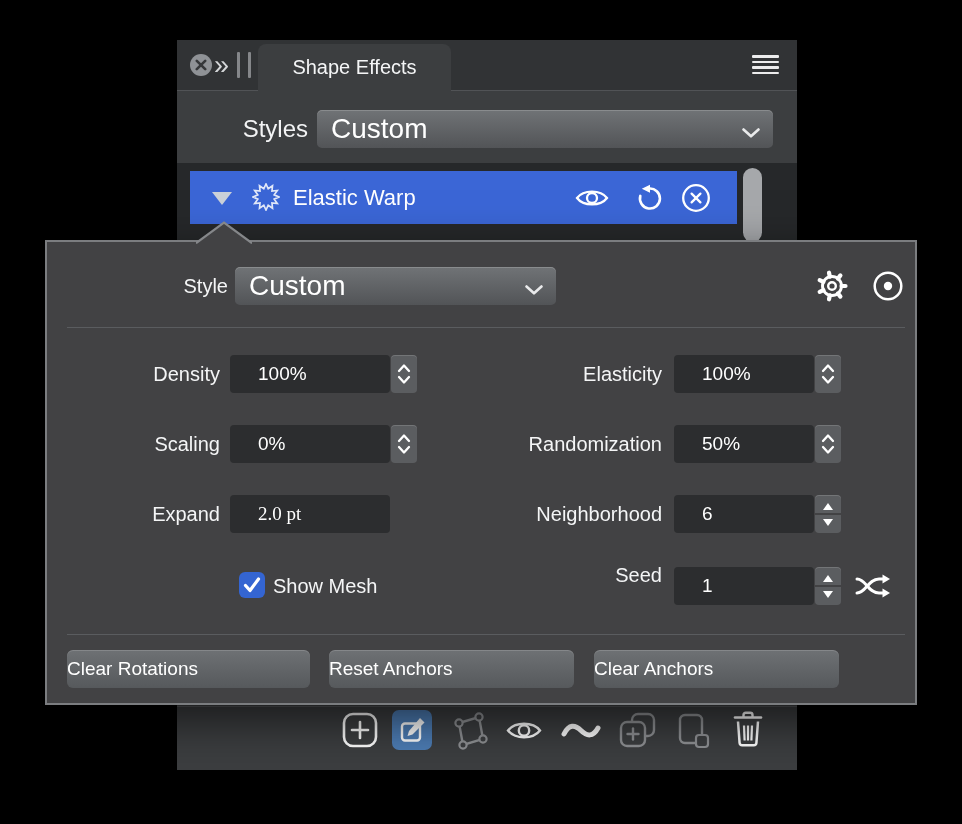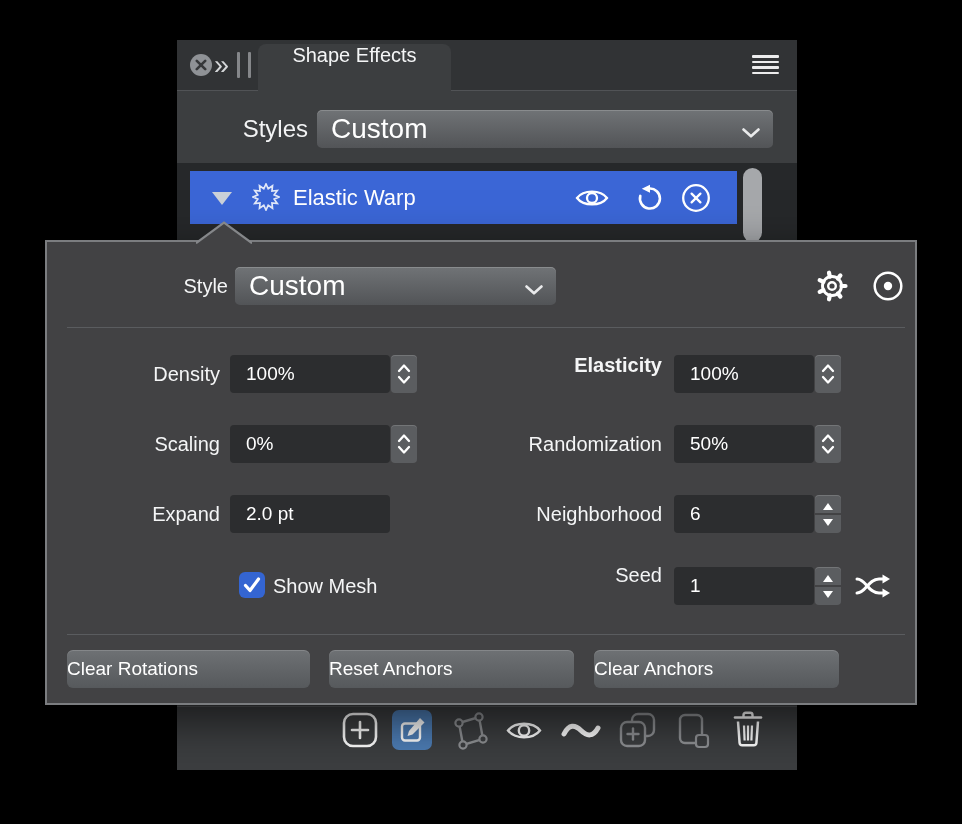--- a/index.html
+++ b/index.html
@@ -8,21 +8,21 @@
 
   
   .panel{position:absolute;left:177px;top:40px;width:620px;height:730px;background:#3c3e40;z-index:1;}
   .panel-header{position:absolute;left:0;top:0;width:620px;height:50px;background:#313335;border-bottom:1px solid #515356;}
   .close-btn{position:absolute;left:13px;top:14px;width:22px;height:22px;border-radius:50%;background:#8f9296;display:flex;align-items:center;justify-content:center;}
   .chevrons{position:absolute;left:37px;top:6px;font-size:27px;color:#d5d7d9;line-height:38px;}
   .grip{position:absolute;left:60px;top:12px;width:16px;height:26px;}
   .grip i{position:absolute;top:0;width:3px;height:26px;background:#85878a;border-radius:1px;}
   .grip i:nth-child(1){left:0;} .grip i:nth-child(2){left:11px;}
   .tab{position:absolute;left:81px;top:4px;width:193px;height:47px;background:#3c3e40;border-radius:8px 8px 0 0;
-       display:flex;align-items:flex-start;justify-content:center;font-size:20px;color:#f4f5f6;}
+       display:flex;align-items:center;justify-content:center;font-size:20px;color:#f4f5f6;}
   .hamburger{position:absolute;left:575px;top:15px;width:27px;}
   .hamburger i{display:block;height:2.6px;background:#ececed;margin-bottom:3px;border-radius:1px;}
 
   .styles-label{position:absolute;left:40px;top:70px;width:91px;height:38px;line-height:38px;text-align:right;font-size:24px;color:#f2f3f4;}
   .dropdown{position:relative;background:linear-gradient(#707376,#525457);border-radius:5px;box-shadow:inset 0 1px 0 rgba(255,255,255,.18);
             display:flex;align-items:center;font-size:28px;color:#fff;padding-left:14px;box-sizing:border-box;}
   .dd-styles{position:absolute;left:140px;top:70px;width:456px;height:38px;}
   .dd-chevron{position:absolute;right:13px;top:50%;transform:translateY(-50%);}
 
   .list{position:absolute;left:0;top:123px;width:620px;height:79px;background:#26282a;}
@@ -37,21 +37,21 @@
   .tb{position:absolute;display:flex;align-items:center;justify-content:center;}
   .tb-edit-bg{background:#4d7db5;border-radius:7px;}
 
   
   .popover{position:absolute;left:45px;top:240px;width:872px;height:465px;box-sizing:border-box;
            background:#424244;border:2px solid #7b7d80;z-index:10;box-shadow:0 16px 44px rgba(0,0,0,.6);}
   .notch{position:absolute;left:196px;top:220px;z-index:11;}
 
   .p-label{position:absolute;height:38px;line-height:38px;text-align:right;font-size:20px;color:#f4f5f6;}
   .field{position:absolute;height:38px;background:#2c2d2f;border-radius:4px;display:flex;align-items:center;
-         padding-left:16px;box-sizing:border-box;font-size:19px;color:#fff;}
+         padding-left:28px;box-sizing:border-box;font-size:19px;color:#fff;}
   .stepper{position:absolute;width:26px;height:38px;background:#5b5d60;border-radius:4px;box-shadow:inset 0 1px 0 rgba(255,255,255,.15);
            display:flex;align-items:center;justify-content:center;}
   .stepper3{position:absolute;width:26px;height:38px;background:#5b5d60;border-radius:4px;box-shadow:inset 0 1px 0 rgba(255,255,255,.15);
             display:flex;flex-direction:column;align-items:center;justify-content:center;}
   .stepper3 .sep{width:26px;height:2px;background:#424244;margin:3.5px 0;}
   .tri-up{width:0;height:0;border-left:5.5px solid transparent;border-right:5.5px solid transparent;border-bottom:7px solid #fff;}
   .tri-dn{width:0;height:0;border-left:5.5px solid transparent;border-right:5.5px solid transparent;border-top:7px solid #fff;}
   .divider{position:absolute;left:20px;width:838px;height:1px;background:#5a5c5f;}
   .checkbox{position:absolute;left:192px;top:330px;width:26px;height:26px;background:#3465d2;border-radius:6px;
             display:flex;align-items:center;justify-content:center;}
@@ -235,21 +235,21 @@
     <div class="p-label" style="left:0;width:173px;top:113px;">Density</div>
     <div class="field" style="left:183px;top:113px;width:160px;">
         <span>100%</span>
       </div>
     <div class="stepper" style="left:344px;top:113px;">
       <svg width="18" height="24" viewBox="0 0 18 24">
           <polyline points="4,9 9,3.5 14,9" fill="none" stroke="#fff" stroke-width="2.3" stroke-linecap="round" stroke-linejoin="round"></polyline>
           <polyline points="4,15 9,20.5 14,15" fill="none" stroke="#fff" stroke-width="2.3" stroke-linecap="round" stroke-linejoin="round"></polyline>
         </svg>
     </div>
-    <div class="p-label" style="left:380px;width:235px;top:104px;font-weight:bold;">Elasticity</div>
+    <div class="p-label" style="left:380px;width:235px;top:113px;">Elasticity</div>
     <div class="field" style="left:627px;top:113px;width:140px;">
         <span>100%</span>
       </div>
     <div class="stepper" style="left:768px;top:113px;">
       <svg width="18" height="24" viewBox="0 0 18 24">
           <polyline points="4,9 9,3.5 14,9" fill="none" stroke="#fff" stroke-width="2.3" stroke-linecap="round" stroke-linejoin="round"></polyline>
           <polyline points="4,15 9,20.5 14,15" fill="none" stroke="#fff" stroke-width="2.3" stroke-linecap="round" stroke-linejoin="round"></polyline>
         </svg>
     </div>
 
@@ -268,21 +268,21 @@
         <span>50%</span>
       </div>
     <div class="stepper" style="left:768px;top:183px;">
       <svg width="18" height="24" viewBox="0 0 18 24">
           <polyline points="4,9 9,3.5 14,9" fill="none" stroke="#fff" stroke-width="2.3" stroke-linecap="round" stroke-linejoin="round"></polyline>
           <polyline points="4,15 9,20.5 14,15" fill="none" stroke="#fff" stroke-width="2.3" stroke-linecap="round" stroke-linejoin="round"></polyline>
         </svg>
     </div>
 
     <div class="p-label" style="left:0;width:173px;top:253px;">Expand</div>
-    <div class="field" style="left:183px;top:253px;width:160px;">
+    <div class="field" style="left:183px;top:253px;width:160px;font-family:Liberation Serif, serif;">
         <span>2.0 pt</span>
       </div>
     <div class="p-label" style="left:380px;width:235px;top:253px;">Neighborhood</div>
     <div class="field" style="left:627px;top:253px;width:140px;">
         <span>6</span>
       </div>
     <div class="stepper3" style="left:768px;top:253px;">
       <div class="tri-up"></div>
         <div class="sep"></div>
         <div class="tri-dn"></div>

